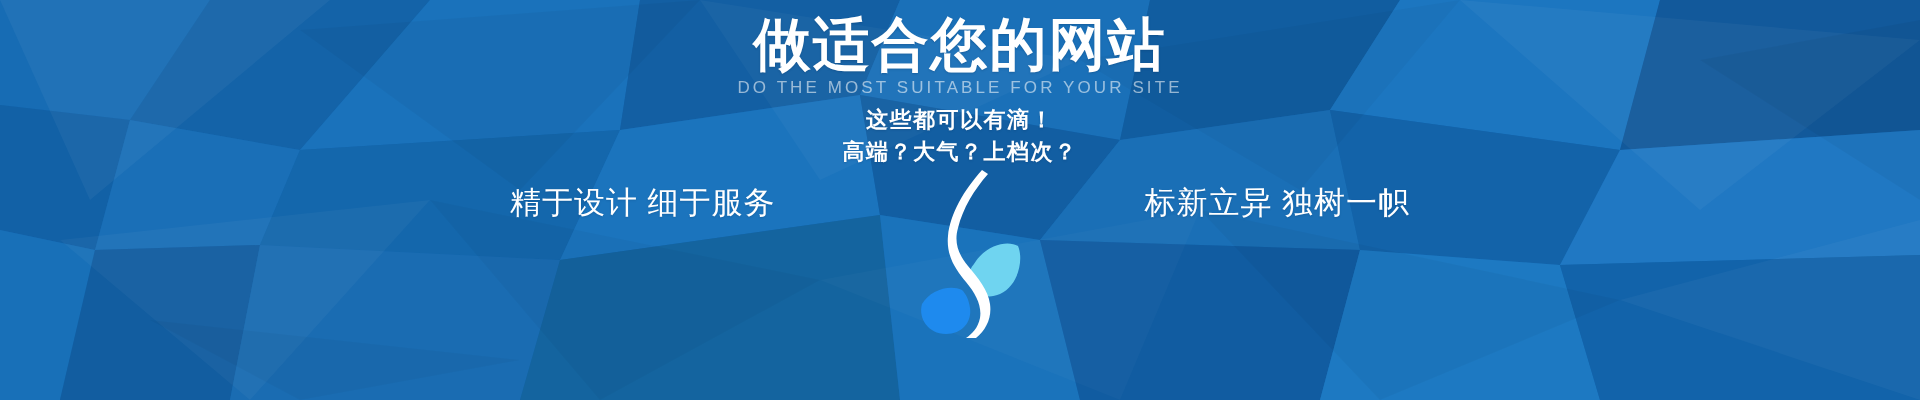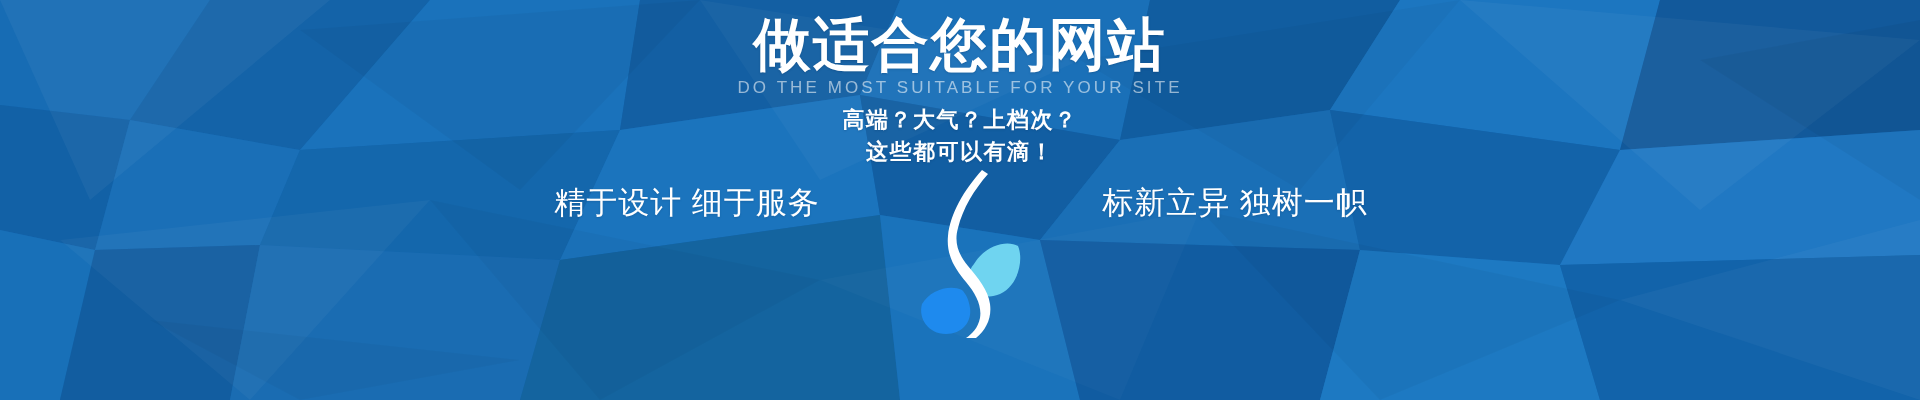--- a/index.html
+++ b/index.html
@@ -88,22 +88,22 @@
   }
   .slogan {
     font-size: 31px;
     font-weight: 400;
     color: #ffffff;
     letter-spacing: 1px;
     line-height: 1;
     white-space: nowrap;
     text-shadow: 0 1px 2px rgba(10,50,95,0.22);
   }
-  .slogan-left  { width: 400px; text-align: center; padding-right: 46px; box-sizing: border-box; }
-  .slogan-right { width: 400px; text-align: center;  padding-left: 50px;  box-sizing: border-box; }
+  .slogan-left  { width: 400px; text-align: left; padding-right: 46px; box-sizing: border-box; }
+  .slogan-right { width: 400px; text-align: right;  padding-left: 50px;  box-sizing: border-box; }
   .logo-gap { width: 100px; }
 
   
   #logo-mark {
     position: absolute;
     left: 908px;
     top: 168px;
     width: 116px;
     height: 170px;
   }
@@ -159,22 +159,22 @@
   </svg>
 
   <div id="content">
 
     <div class="headline-block">
       <h1 class="main-title">做适合您的网站</h1>
       <p class="sub-title-en">DO THE MOST SUITABLE FOR YOUR SITE</p>
     </div>
 
     <div class="tagline-block">
+      <p class="tagline">这些都可以有滴！</p>
       <p class="tagline">高端？大气？上档次？</p>
-      <p class="tagline">这些都可以有滴！</p>
     </div>
 
     <div class="slogan-row">
       <div class="slogan slogan-left">精于设计 细于服务</div>
       <div class="logo-gap"></div>
       <div class="slogan slogan-right">标新立异 独树一帜</div>
     </div>
 
     <svg id="logo-mark" viewBox="0 0 116 170" aria-hidden="true">
 

